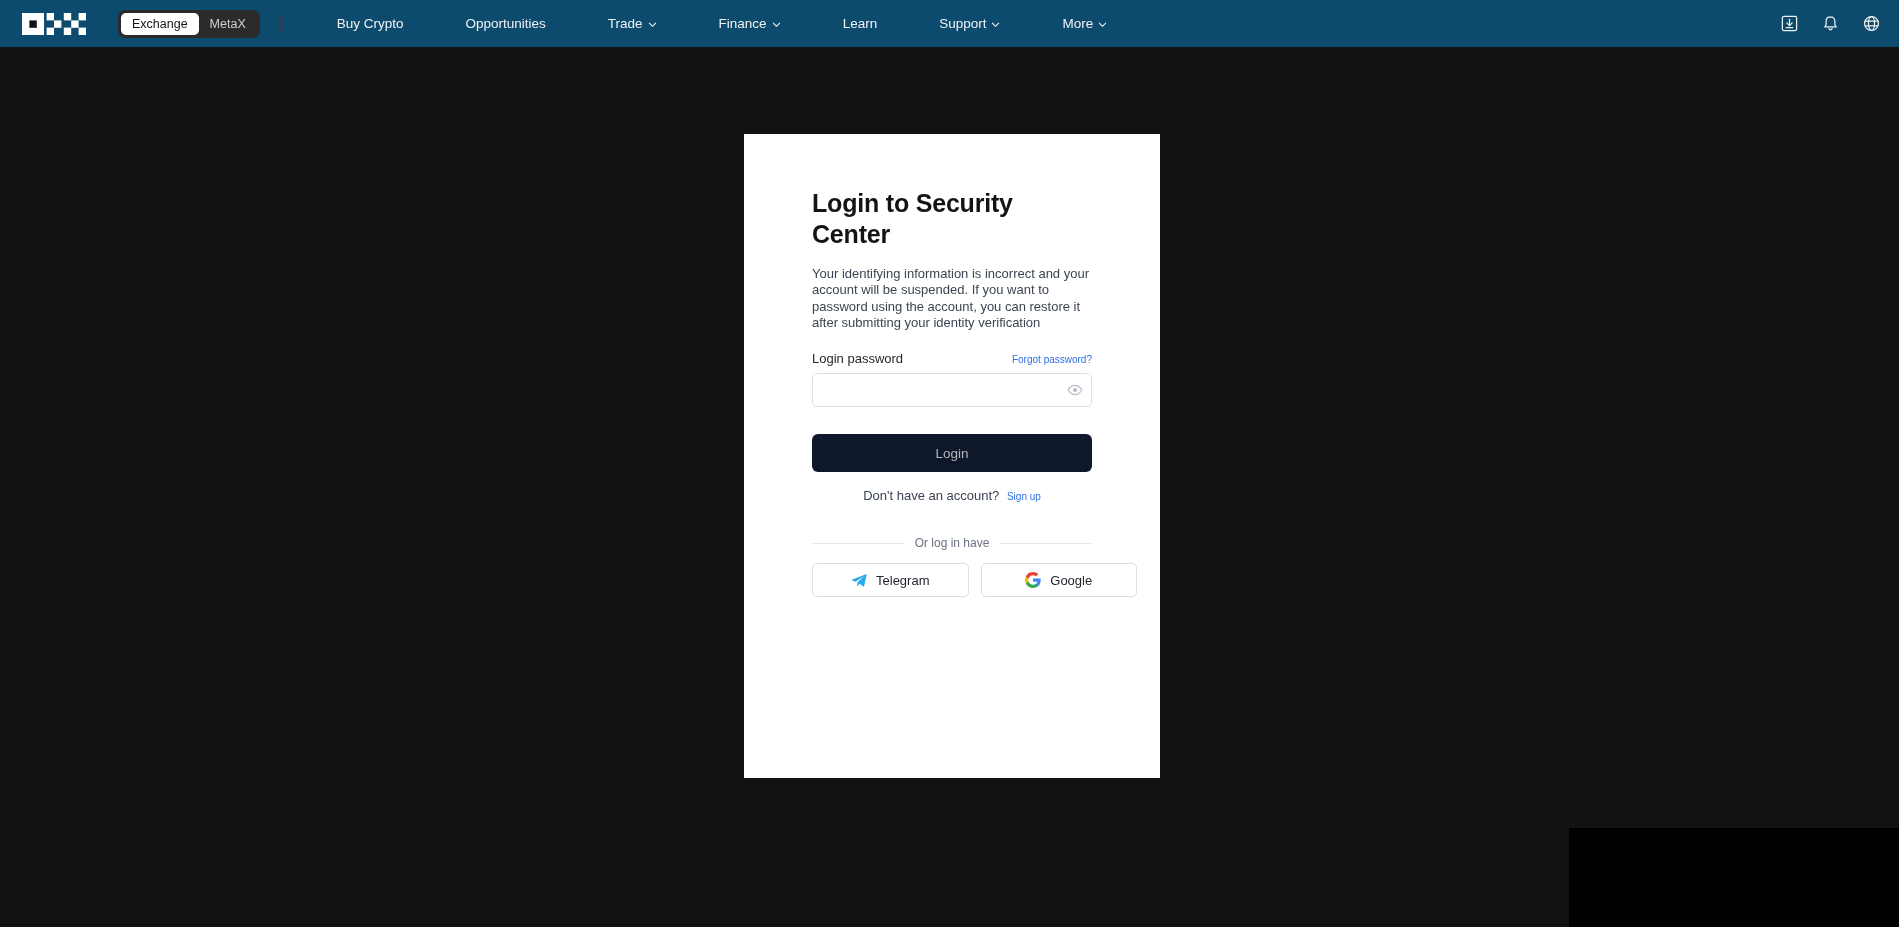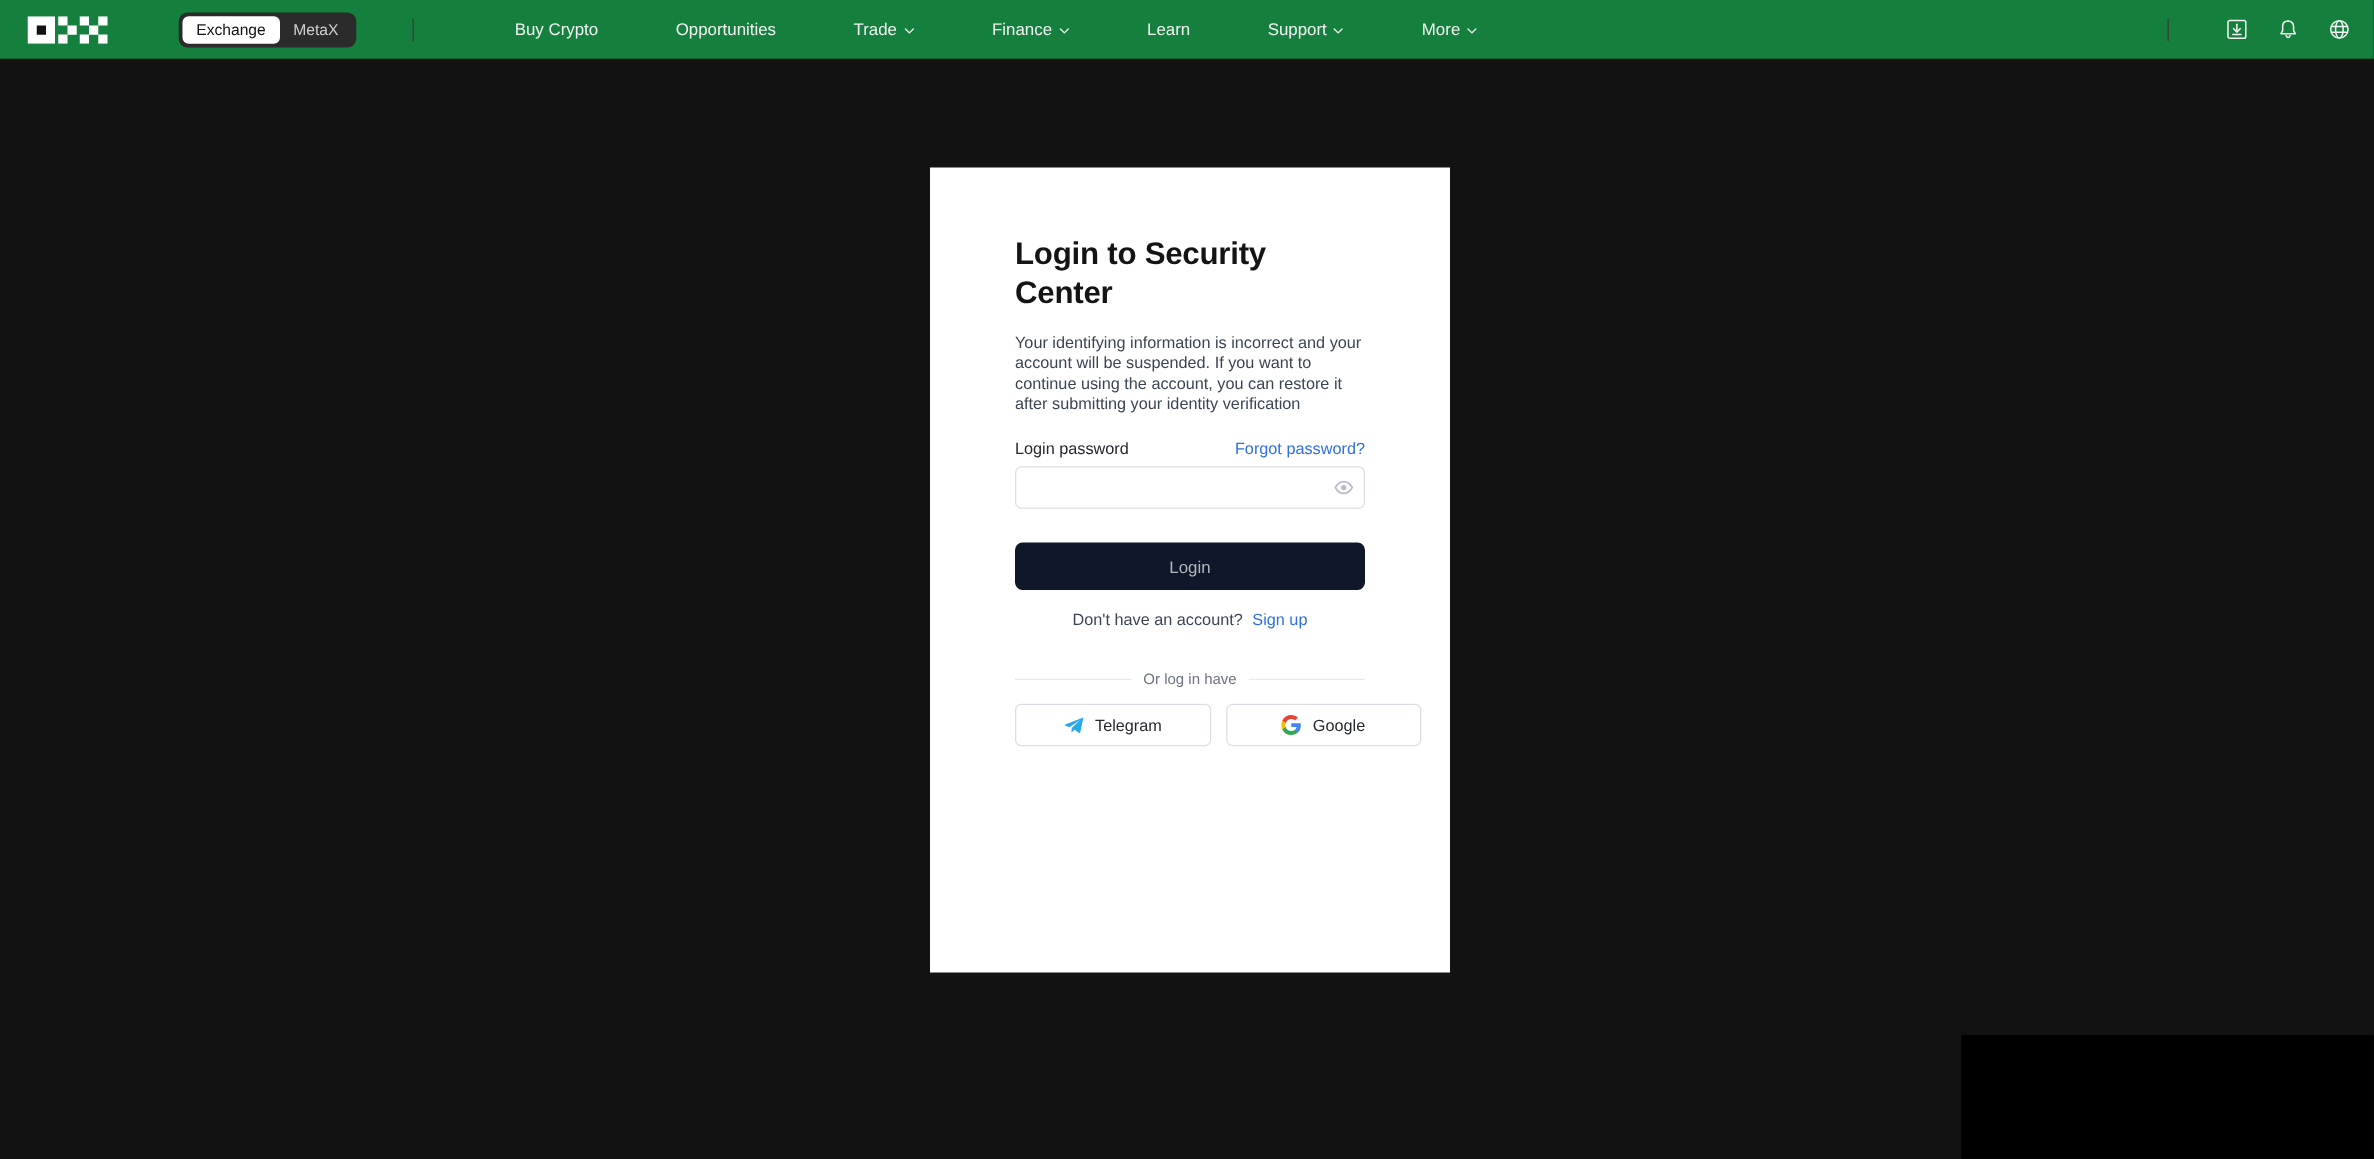--- a/index.html
+++ b/index.html
@@ -11,25 +11,24 @@
     font-family: "Liberation Sans", sans-serif;
     overflow: hidden;
   }
 
   
   .navbar {
     position: absolute;
     top: 0; left: 0;
     width: 1899px;
     height: 47px;
-    background: #15803d;
+    background: #0c4a6e;
     display: flex;
     align-items: center;
     padding: 0 18px 0 22px;
-    gap: 25px;
   }
   .logo {
     width: 68px; height: 22px;
     display: block;
     margin-right: 28px;
     flex: none;
   }
   .seg-toggle {
     display: flex;
     align-items: center;
@@ -125,21 +124,21 @@
     display: flex;
     align-items: baseline;
     justify-content: space-between;
     margin-bottom: 7px;
   }
   .field-label {
     font-size: 13px;
     color: #24272e;
   }
   .link {
-    font-size: 13px;
+    font-size: 10px;
     color: #2f6fe4;
     cursor: pointer;
   }
   .input-wrap {
     position: relative;
     width: 280px;
     height: 34px;
     border: 1px solid #dcdfe4;
     border-radius: 5px;
     background: #fff;
@@ -334,21 +333,21 @@
       <path d="M2.9 7.6 H17.1 M2.9 12.4 H17.1" fill="none" stroke="currentColor" stroke-width="1.3"></path>
     </svg>
   </div>
 </div>
 
 <div class="card">
   <div class="card-inner">
 
     <h1 class="card-title">Login to Security Center</h1>
 
-    <p class="card-desc">Your identifying information is incorrect and your account will be suspended. If you want to continue using the account, you can restore it after submitting your identity verification</p>
+    <p class="card-desc">Your identifying information is incorrect and your account will be suspended. If you want to password using the account, you can restore it after submitting your identity verification</p>
 
 
     <div class="field-block">
       <div class="field-label-row">
         <span class="field-label">Login password</span>
         <span class="link">Forgot password?</span>
       </div>
       <div class="input-wrap">
         <input type="password" placeholder="" style="">
         <svg class="eye-btn" viewBox="0 0 16 16">

